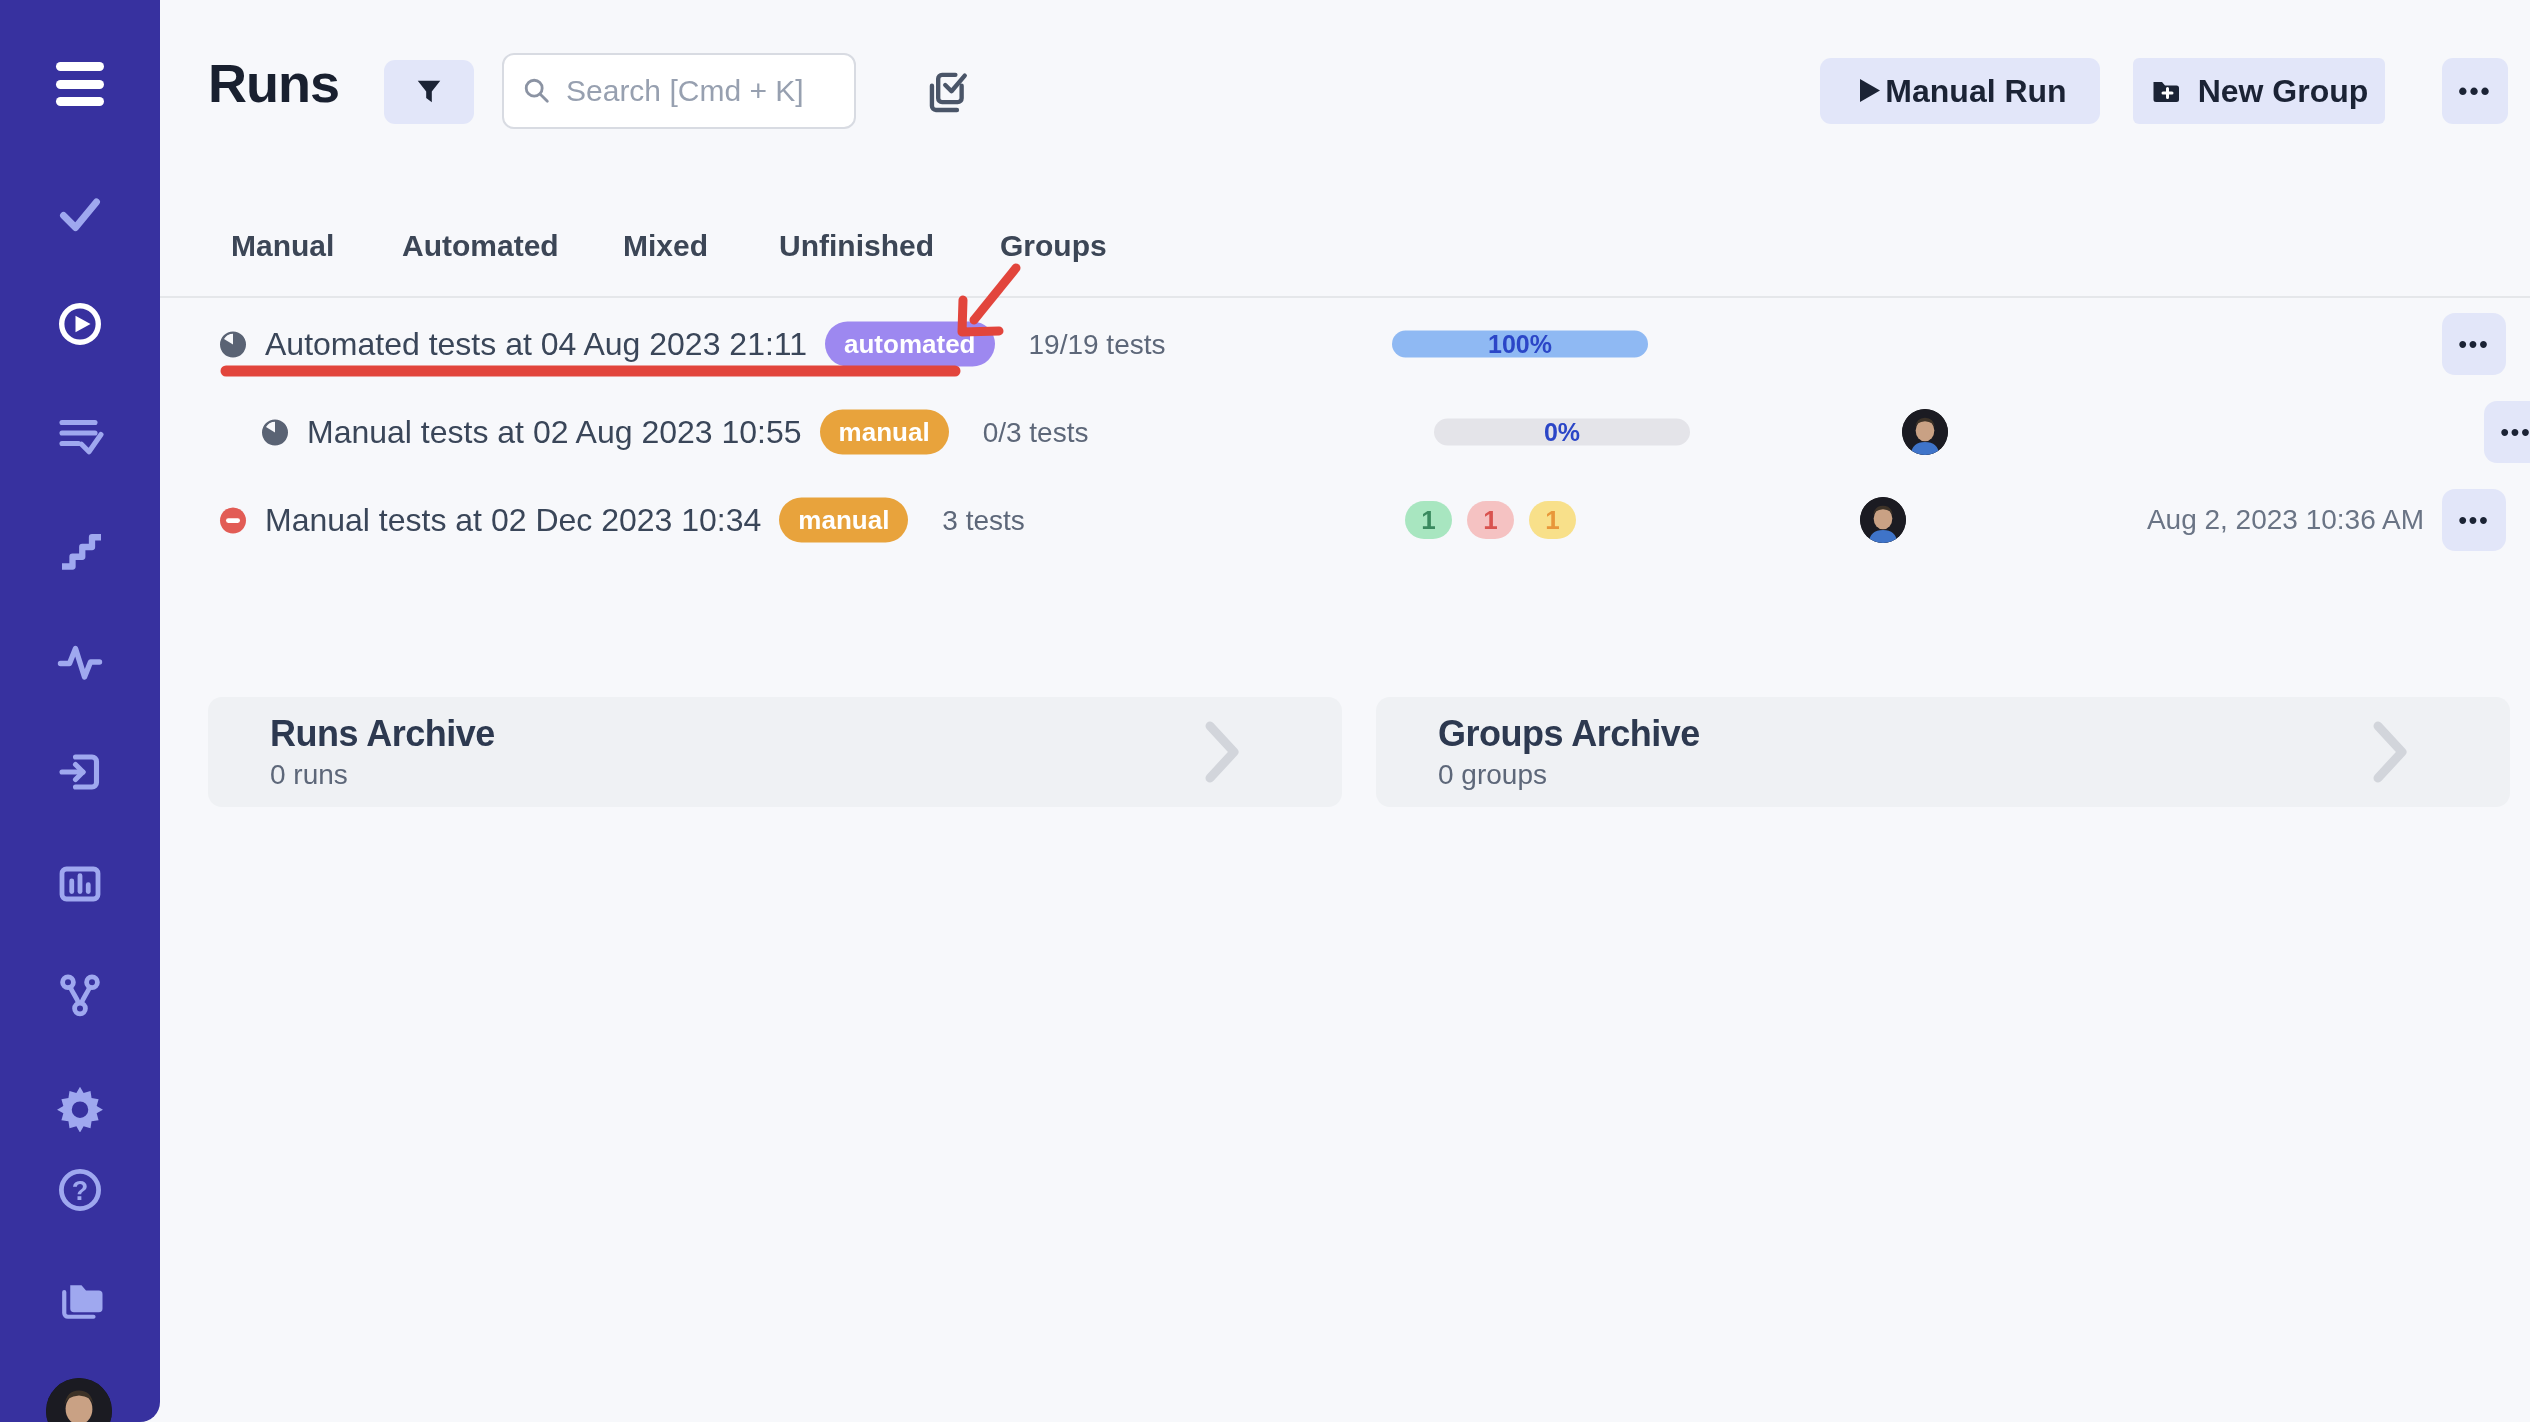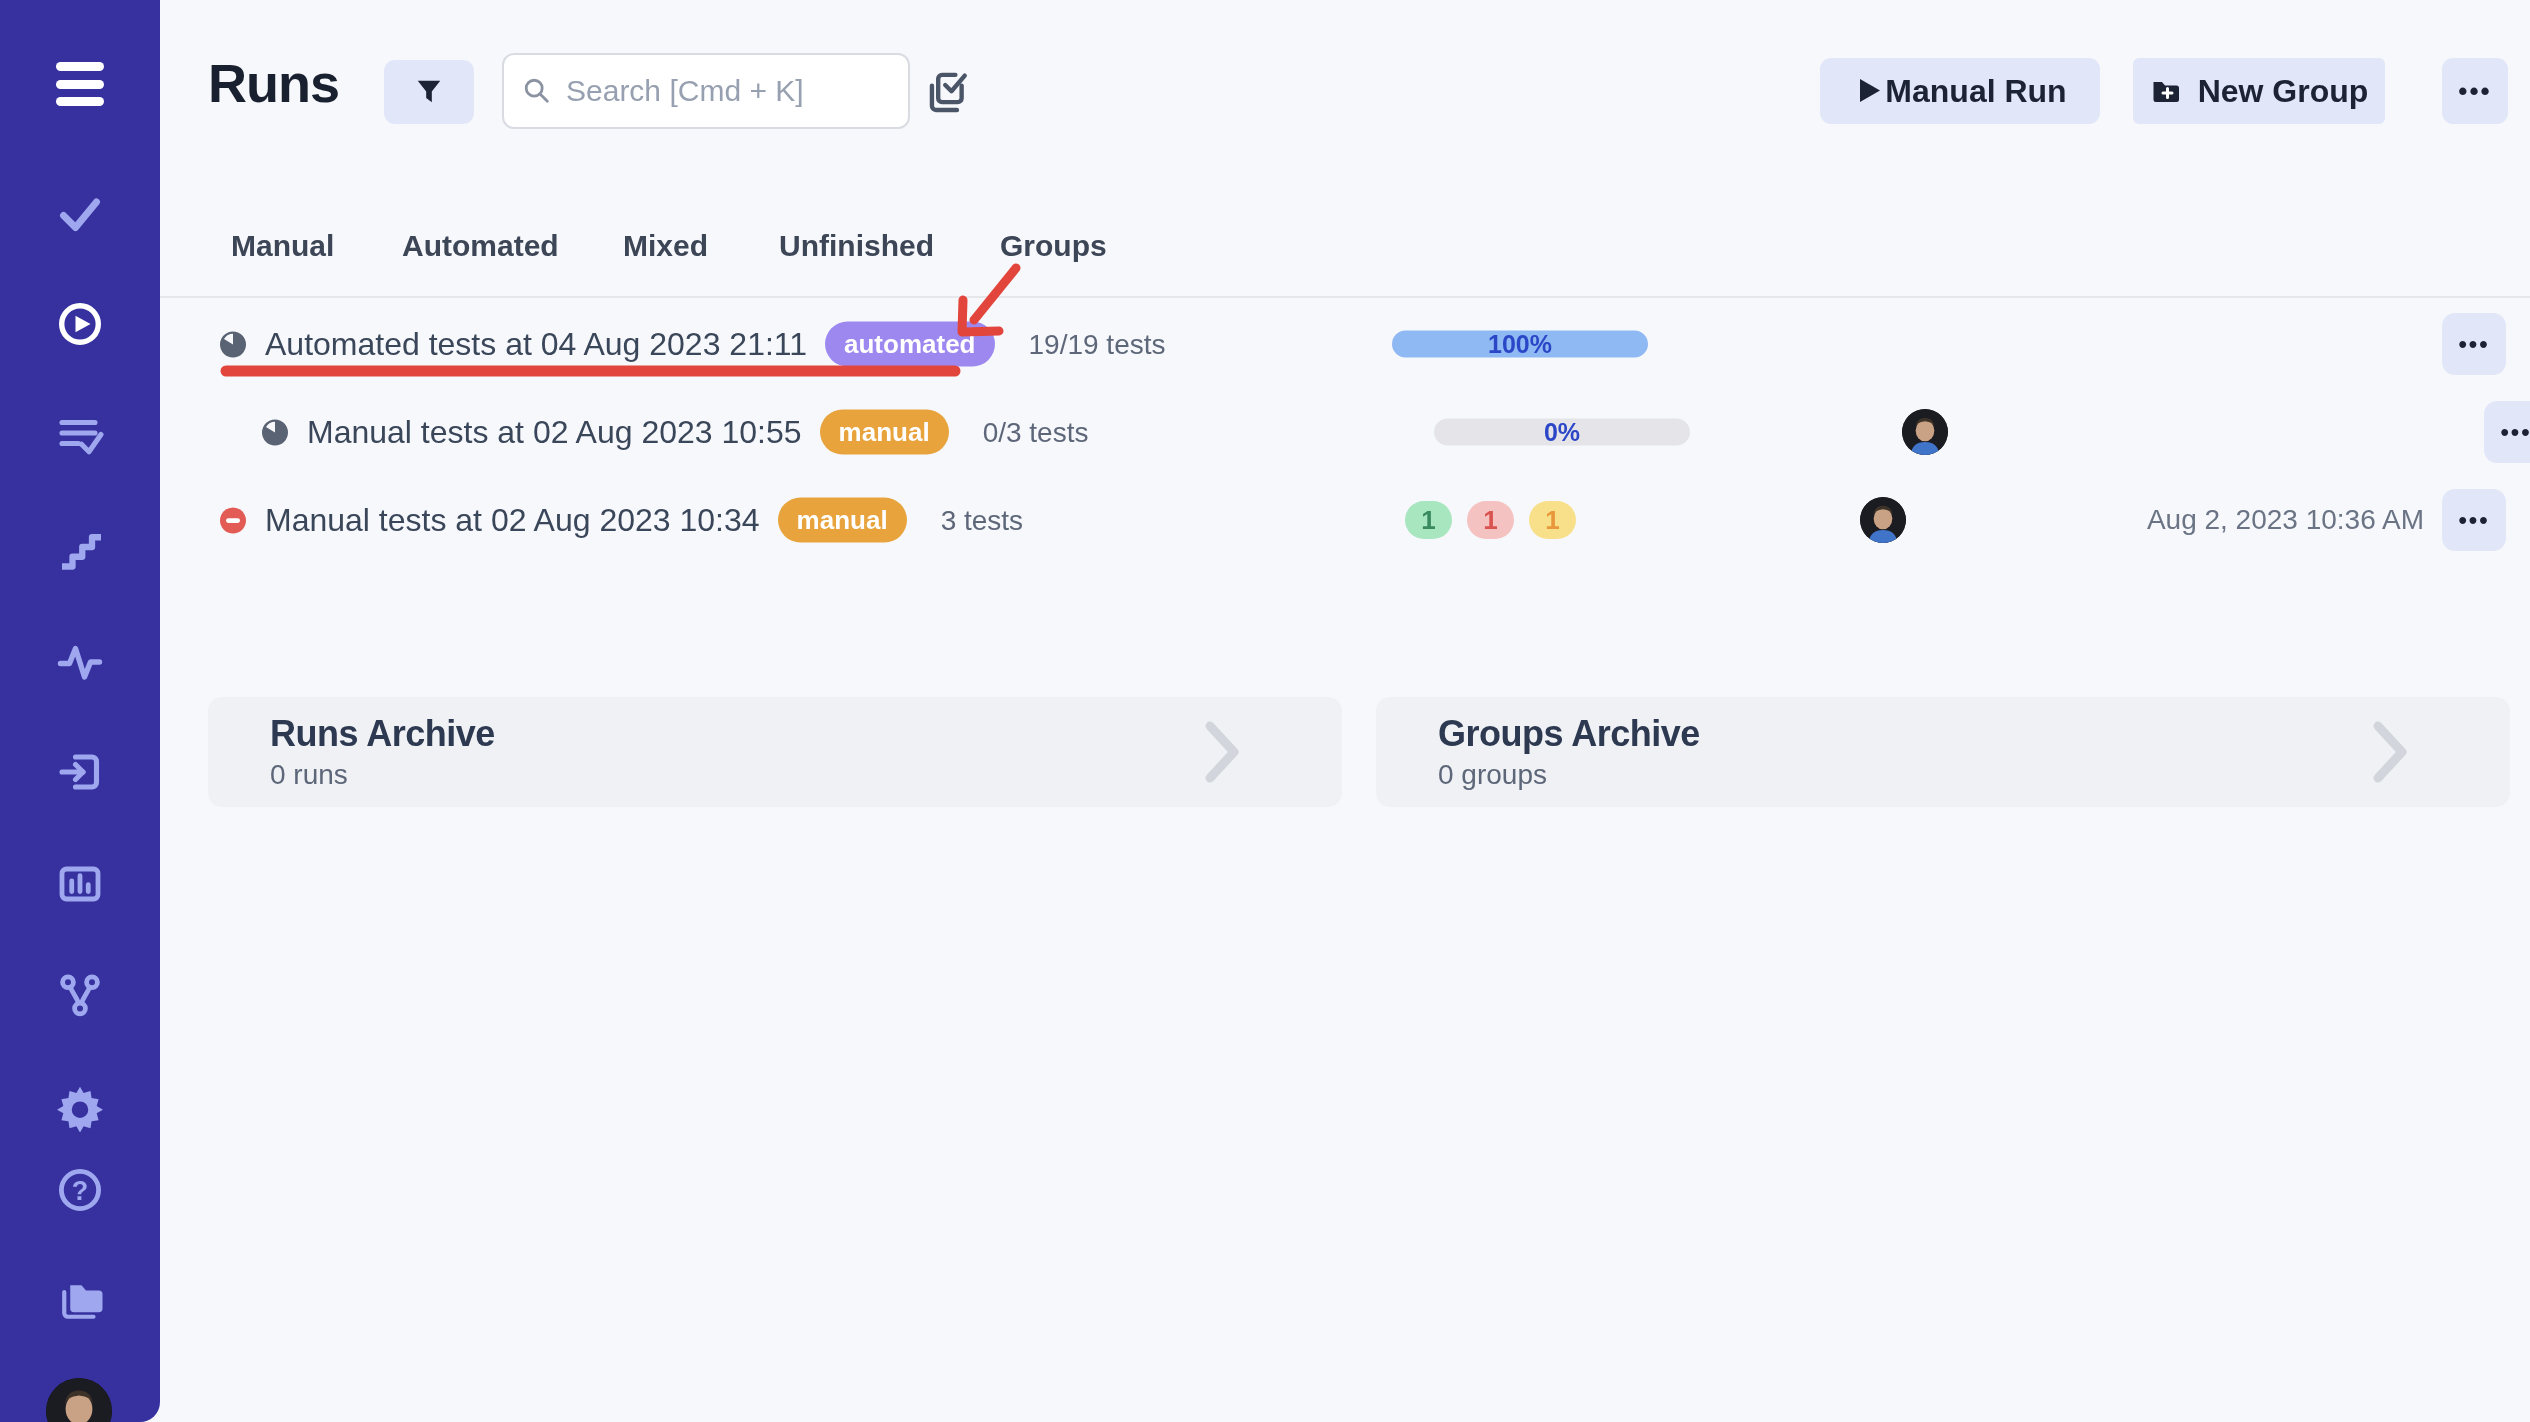--- a/index.html
+++ b/index.html
@@ -53,21 +53,21 @@
     font-size:54px; font-weight:700; color:#19202f; letter-spacing:-1px;
   }
   .btn {
     background:#e2e6f9; border:none; border-radius:11px; cursor:pointer;
     display:flex; align-items:center; justify-content:center;
     color:#1b2335; font-family:inherit;
   }
   .filter-btn { position:absolute; left:384px; top:60px; width:90px; height:64px; }
   .filter-btn svg { width:30px; height:30px; }
   .search-box {
-    position:absolute; left:502px; top:53px; width:408px; height:76px;
+    position:absolute; left:502px; top:53px; width:354px; height:76px;
     background:#ffffff; border:2px solid #d8dbe2; border-radius:12px;
     display:flex; align-items:center; padding:0 18px; gap:14px;
   }
   .search-box svg { width:30px; height:30px; flex:0 0 auto; }
   .search-box input {
     border:none; outline:none; width:100%; font-size:30px; color:#3a4456;
     font-family:inherit; background:transparent;
   }
   .search-box input::placeholder { color:#97a0b0; }
   .bulk-btn {
@@ -329,21 +329,21 @@
   </div>
   <button class="btn row-more">•••</button>
 </div>
 
 <div class="run-row row-3">
   <div class="row-left">
     <svg class="status-ic" viewBox="0 0 28 28">
         <circle cx="14" cy="14" r="13" fill="#e25c55"></circle>
         <rect x="7" y="11.8" width="14" height="4.6" rx="2.3" fill="#ffffff"></rect>
       </svg>
-    <span class="run-title">Manual tests at 02 Aug 2023 10:34</span>
+    <span class="run-title">Manual tests at 02 Dec 2023 10:34</span>
     <span class="badge badge-manual">manual</span>
     <span class="tests-count">3 tests</span>
   </div>
   <div class="counts">
     <span class="count-pill count-passed">1</span>
     <span class="count-pill count-failed">1</span>
     <span class="count-pill count-skipped">1</span>
   </div>
   <div class="row-avatar">
     <svg viewBox="0 0 64 64">

